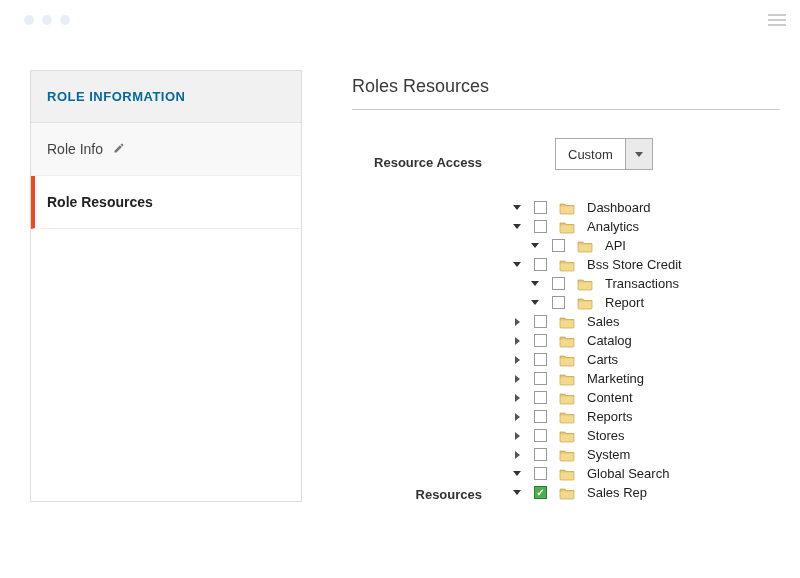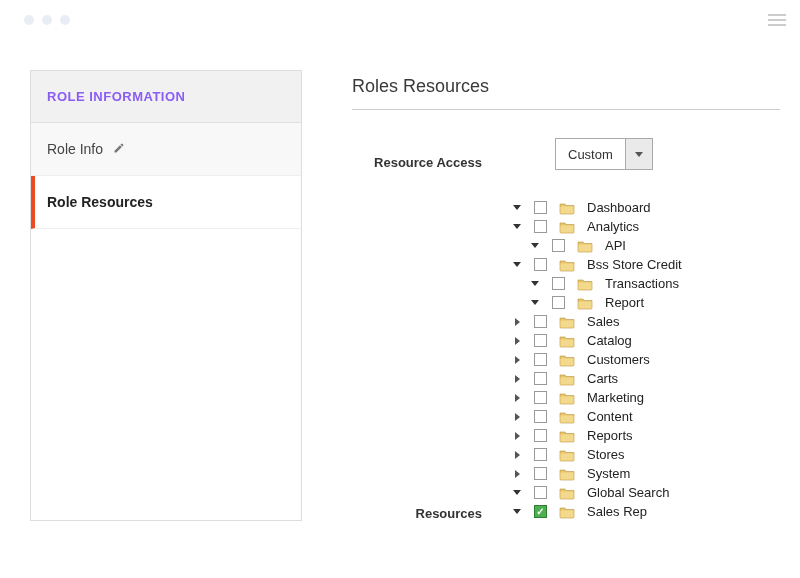--- a/index.html
+++ b/index.html
@@ -37,21 +37,21 @@
       width: 272px;
       border: 1px solid #ddd;
     }
     .sidebar-header {
       background: #f1f1f1;
       border-bottom: 1px solid #e0e0e0;
       padding: 18px 16px;
       font-weight: 700;
       font-size: 13px;
       letter-spacing: 0.5px;
-      color: #8b5cf6;
+      color: #0369a1;
     }
     .sidebar-item {
       display: flex;
       align-items: center;
       gap: 10px;
       padding: 18px 16px;
       border-bottom: 1px solid #eee;
       background: #f8f8f8;
       cursor: pointer;
       font-size: 14px;
@@ -344,35 +344,20 @@
                 <span class="toggle">
                   <span class="tri-right"></span>
                 </span>
                 <span class="checkbox"></span>
                 <span class="folder-icon">
                   <svg width="16" height="14" viewBox="0 0 16 14">
                     <path fill="#e8c46a" stroke="#b8943a" stroke-width="0.6" d="M1 3h5l1.2 1.5H15V12a1 1 0 0 1-1 1H2a1 1 0 0 1-1-1V3z"></path>
                     <path fill="#f3d98b" d="M1.5 5.5h13V12a.5.5 0 0 1-.5.5H2a.5.5 0 0 1-.5-.5V5.5z"></path>
                   </svg>
                 </span>
-                <span class="node-label">Customers</span>
-              </div>
-            </li>
-            <li>
-              <div class="node-row">
-                <span class="toggle">
-                  <span class="tri-right"></span>
-                </span>
-                <span class="checkbox"></span>
-                <span class="folder-icon">
-                  <svg width="16" height="14" viewBox="0 0 16 14">
-                    <path fill="#e8c46a" stroke="#b8943a" stroke-width="0.6" d="M1 3h5l1.2 1.5H15V12a1 1 0 0 1-1 1H2a1 1 0 0 1-1-1V3z"></path>
-                    <path fill="#f3d98b" d="M1.5 5.5h13V12a.5.5 0 0 1-.5.5H2a.5.5 0 0 1-.5-.5V5.5z"></path>
-                  </svg>
-                </span>
                 <span class="node-label">Carts</span>
               </div>
             </li>
             <li>
               <div class="node-row">
                 <span class="toggle">
                   <span class="tri-right"></span>
                 </span>
                 <span class="checkbox"></span>
                 <span class="folder-icon">

